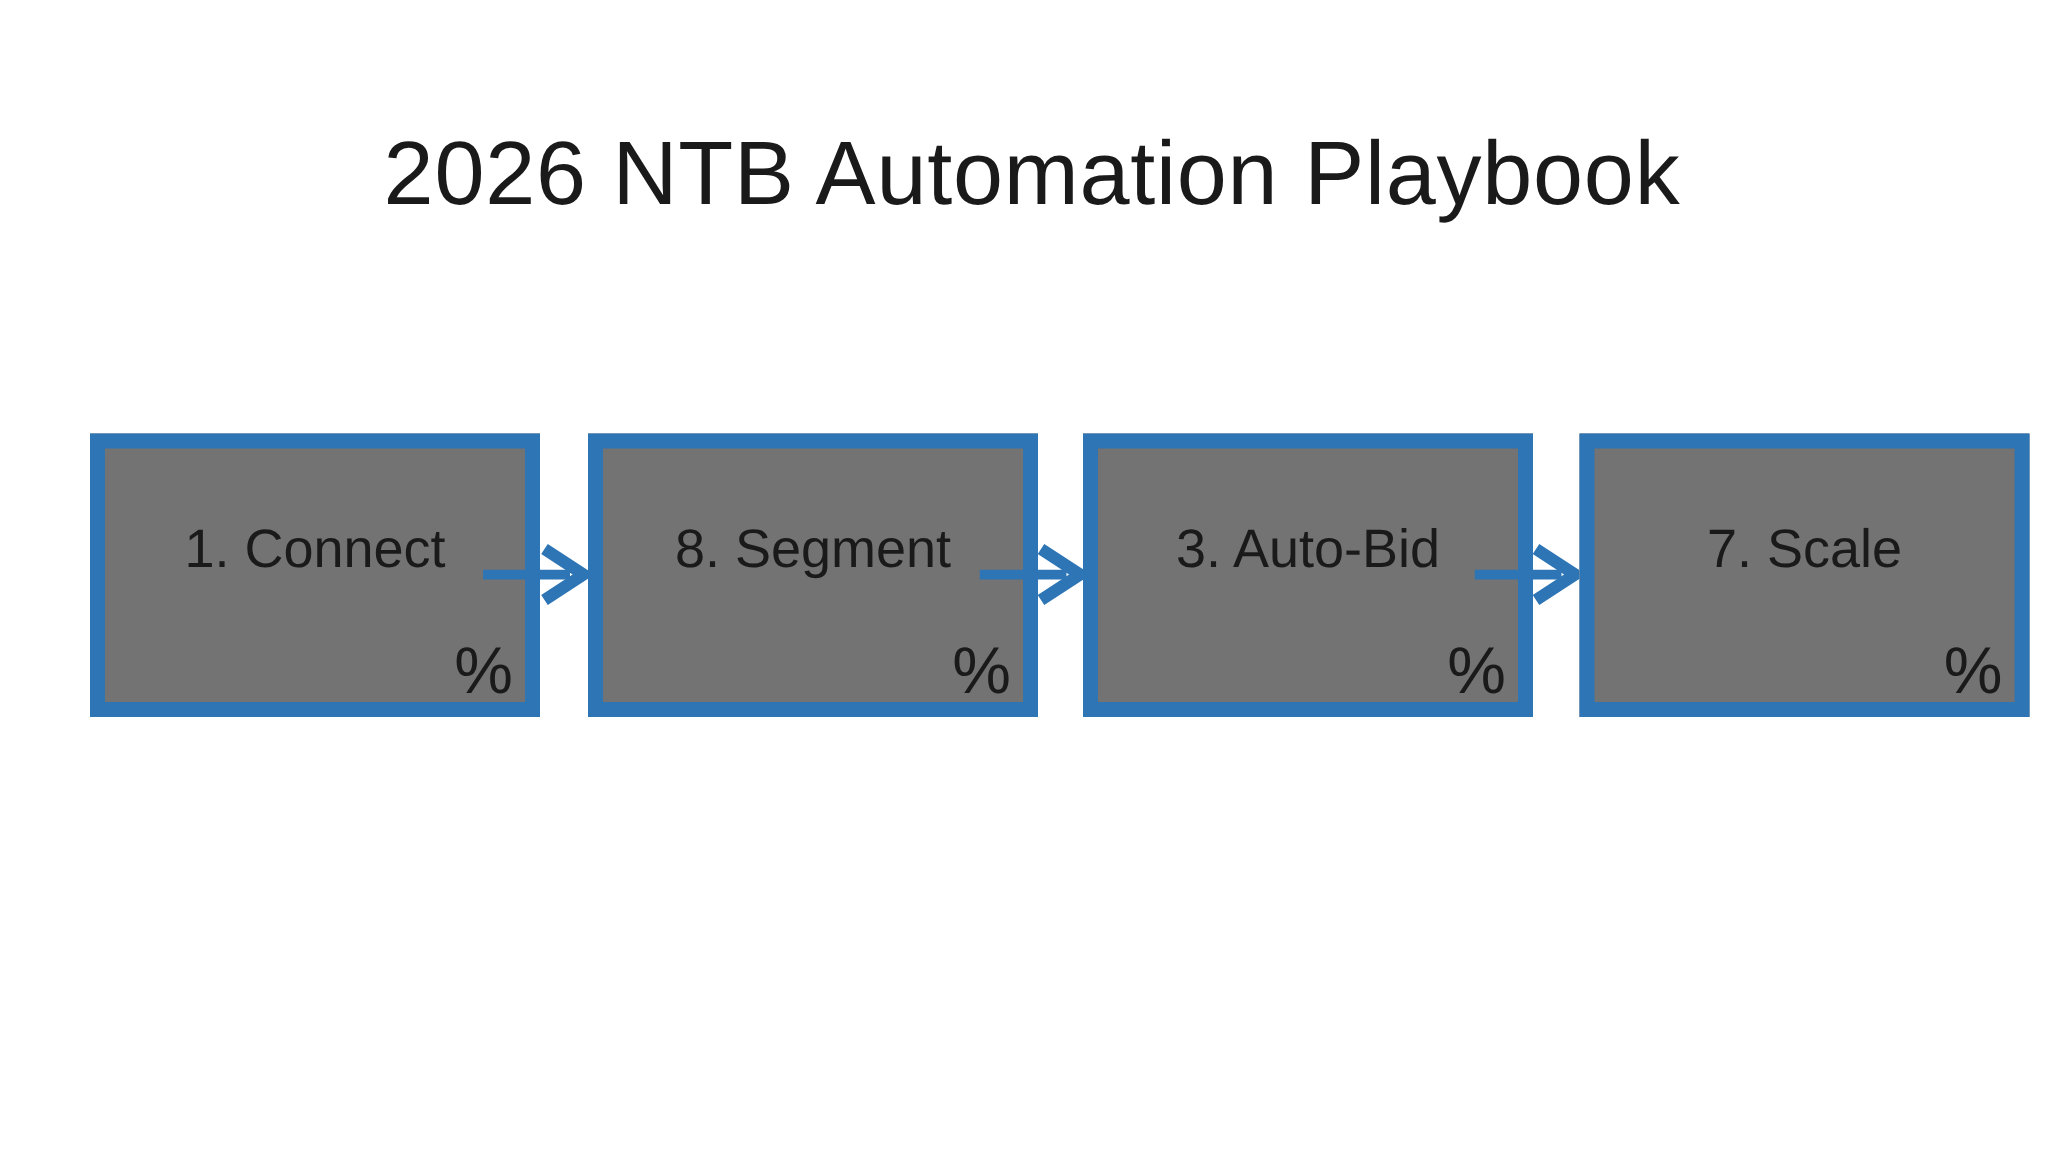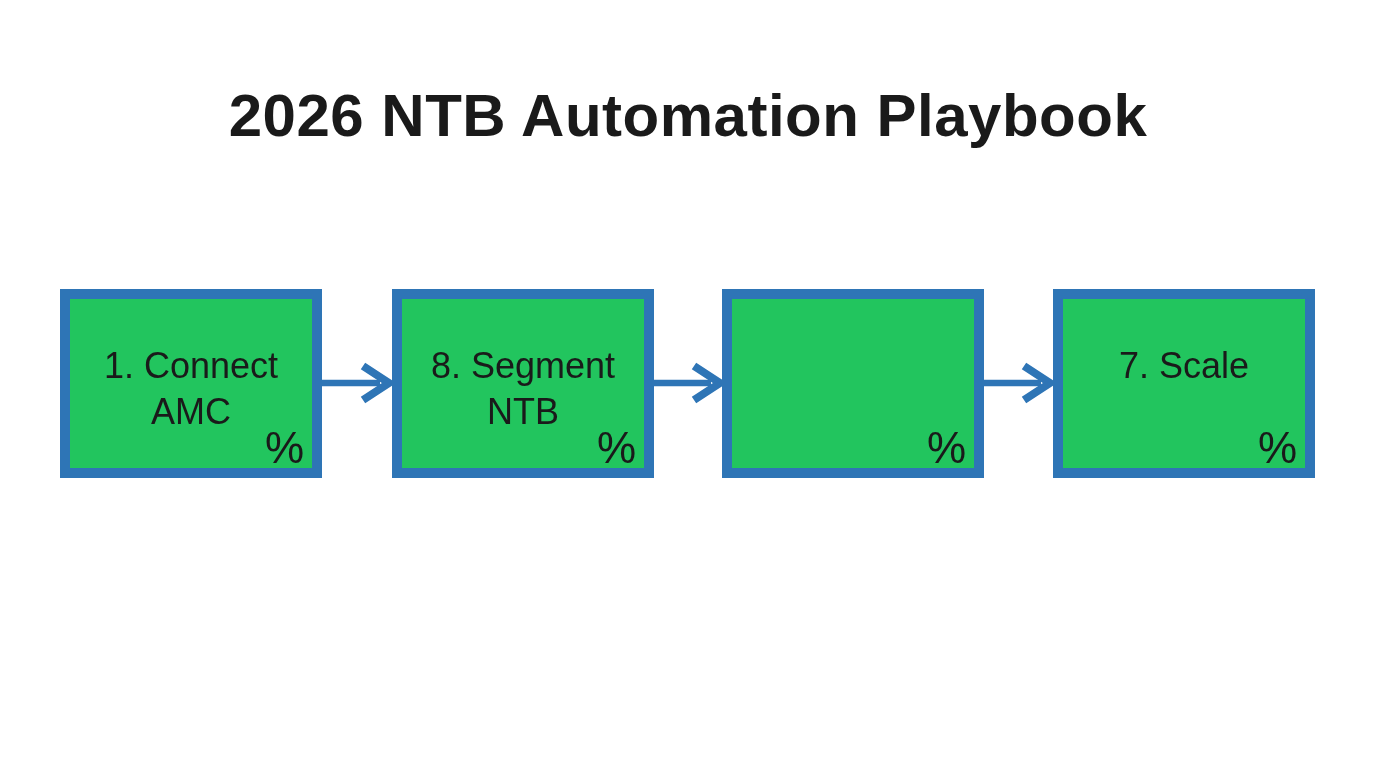--- a/index.html
+++ b/index.html
@@ -18,31 +18,31 @@
   }
   .title {
     position: absolute;
     left: 0;
     right: 0;
     top: 80px;
     margin: 0;
     text-align: center;
     font-size: 60px;
     line-height: 72px;
-    font-weight: 700;
+    font-weight: 400;
     letter-spacing: 0.5px;
     color: var(--text-black, #1a1a1a);
   }
   .step {
     position: absolute;
     top: 289px;
-    width: 262px;
+    width: 300px;
     height: 189px;
     box-sizing: border-box;
-    background: #22c55e;
+    background: #737373;
     border: 10px solid var(--accent-blue, #2E75B6);
   }
   .step-label {
     position: absolute;
     left: 0;
     right: 0;
     top: 44px;
     text-align: center;
     font-size: 36px;
     color: var(--text-black, #1a1a1a);
@@ -69,44 +69,46 @@
 </head>
 <body>
 
 <div class="slide">
 
   <h1 class="title">2026 NTB Automation Playbook</h1>
 
   <div class="step" style="left:60px">
     <div class="step-label">
       <div class="step-line">1. Connect</div>
-      <div class="step-line">AMC</div>
     </div>
     <div class="step-percent">%</div>
   </div>
 
   <svg class="arrow" style="left:322px" viewBox="0 0 70 44" aria-hidden="true">
     <line x1="0" y1="22" x2="58" y2="22" stroke="currentColor" stroke-width="6.5"></line>
     <polyline points="41,5 67,22 41,39" fill="none" stroke="currentColor" stroke-width="8" stroke-miterlimit="10"></polyline>
   </svg>
 
   <div class="step" style="left:392px">
     <div class="step-label">
       <div class="step-line">8. Segment</div>
-      <div class="step-line">NTB</div>
     </div>
     <div class="step-percent">%</div>
   </div>
 
   <svg class="arrow" style="left:653px" viewBox="0 0 70 44" aria-hidden="true">
     <line x1="0" y1="22" x2="58" y2="22" stroke="currentColor" stroke-width="6.5"></line>
     <polyline points="41,5 67,22 41,39" fill="none" stroke="currentColor" stroke-width="8" stroke-miterlimit="10"></polyline>
   </svg>
 
   <div class="step" style="left:722px">
+    <div class="step-label">
+      <div class="step-line">3. Auto-Bid</div>
+      <div class="step-line"></div>
+    </div>
     <div class="step-percent">%</div>
   </div>
 
   <svg class="arrow" style="left:983px" viewBox="0 0 70 44" aria-hidden="true">
     <line x1="0" y1="22" x2="58" y2="22" stroke="currentColor" stroke-width="6.5"></line>
     <polyline points="41,5 67,22 41,39" fill="none" stroke="currentColor" stroke-width="8" stroke-miterlimit="10"></polyline>
   </svg>
 
   <div class="step" style="left:1053px">
     <div class="step-label">

